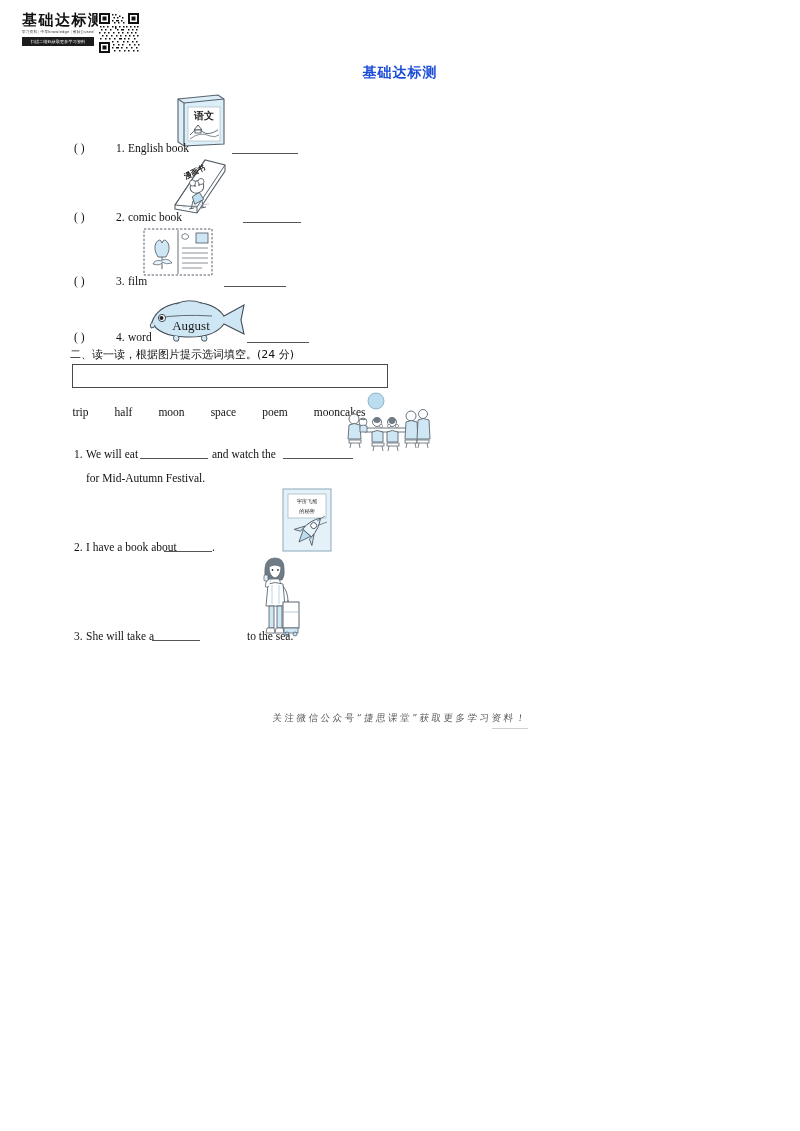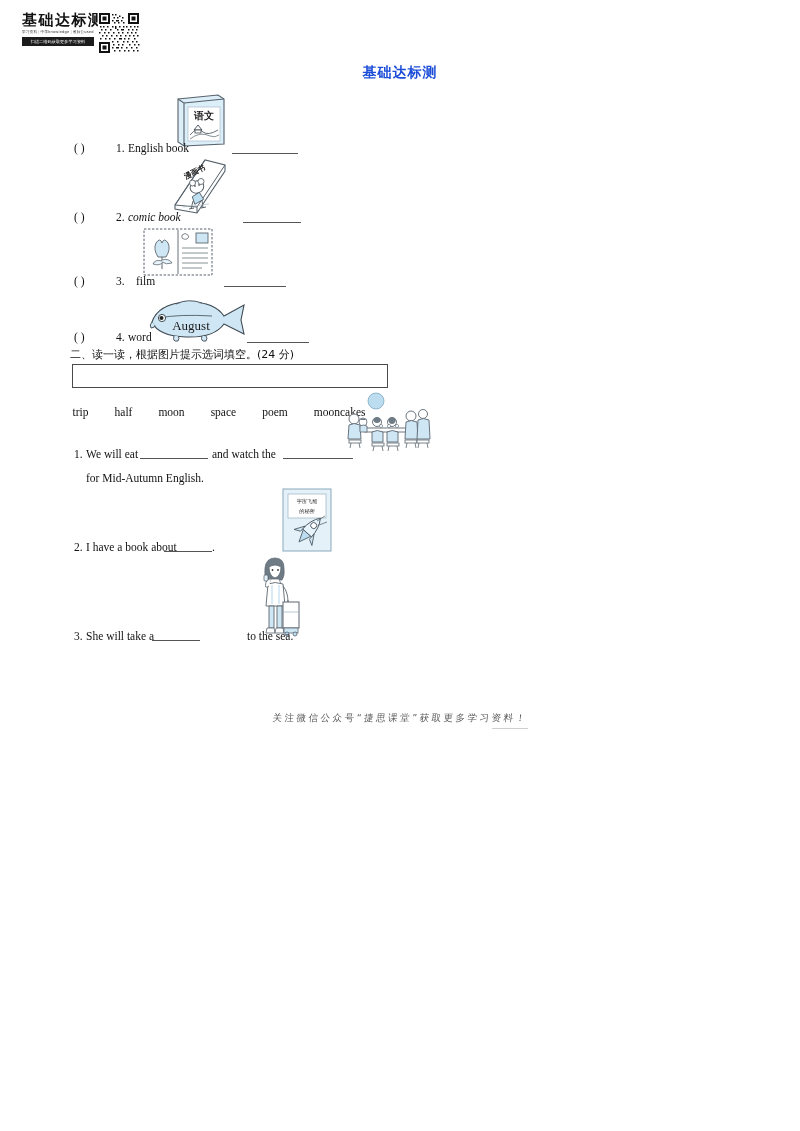--- a/index.html
+++ b/index.html
@@ -279,21 +279,21 @@
   <circle cx="38" cy="24.5" r="3" fill="#ffffff" stroke="#4a555e" stroke-width=".8"></circle>
   <circle cx="32" cy="29" r=".8" fill="#222"></circle>
   <circle cx="36" cy="28" r=".8" fill="#222"></circle>
   <path d="M30 38 L38 36 L40 44 L30 46 Z" fill="#bfe0f2" stroke="#4a555e" stroke-width=".8" transform="rotate(-18 35 41)"></path>
   <path d="M30 44 L28 52 M39 43 L40 51" stroke="#4a555e" stroke-width=".9" fill="none"></path>
   <path d="M26 52 L31 51 M38 51 L43 50" stroke="#4a555e" stroke-width=".9" fill="none"></path>
   <path d="M20 50 L46 47" stroke="#9fb3c0" stroke-width=".6" fill="none"></path>
 </svg>
 <div class="abs en" style="left:74px; top:211px;">(        )</div>
 <div class="abs en" style="left:116px; top:211px;">2.</div>
-<div class="abs en" style="left:128px; top:211px;font-style:italic;">comic book</div>
+<div class="abs en" style="left:128px; top:211px;">comic book</div>
 <div class="blank-line" style="left:243px; top:222px; width:58px;"></div>
 
 <svg class="ill" style="left:142px; top:227px; width:72px; height:50px;" viewBox="0 0 72 50">
   <rect x="2" y="2" width="68" height="46" fill="#ffffff" stroke="#55616b" stroke-width="1" stroke-dasharray="2.4 1.6"></rect>
   <line x1="36" y1="3" x2="36" y2="47" stroke="#55616b" stroke-width=".9"></line>
   <path d="M16 30 Q11 22 14 16 Q18 10 20 16 Q22 10 26 16 Q29 22 24 30 Z" fill="#cfe6f4" stroke="#4a555e" stroke-width=".8"></path>
   <path d="M20 30 L20 42" stroke="#4a555e" stroke-width=".9" fill="none"></path>
   <path d="M20 34 Q13 32 11 37 Q17 39 20 36" fill="#e8f4fb" stroke="#4a555e" stroke-width=".7"></path>
   <path d="M20 33 Q27 31 30 36 Q24 38 20 35" fill="#e8f4fb" stroke="#4a555e" stroke-width=".7"></path>
   <rect x="54" y="6" width="12" height="10" fill="#cfe6f4" stroke="#4a555e" stroke-width=".8"></rect>
@@ -301,21 +301,21 @@
   <g stroke="#55616b" stroke-width=".7">
     <line x1="40" y1="21" x2="66" y2="21"></line>
     <line x1="40" y1="26" x2="66" y2="26"></line>
     <line x1="40" y1="31" x2="66" y2="31"></line>
     <line x1="40" y1="36" x2="66" y2="36"></line>
     <line x1="40" y1="41" x2="60" y2="41"></line>
   </g>
 </svg>
 <div class="abs en" style="left:74px; top:275px;">(        )</div>
 <div class="abs en" style="left:116px; top:275px;">3.</div>
-<div class="abs en" style="left:128px; top:275px;margin-left:8px;">film</div>
+<div class="abs en" style="left:128px; top:275px;">film</div>
 <div class="blank-line" style="left:224px; top:286px; width:62px;"></div>
 
 <svg class="ill" style="left:140px; top:296px; width:108px; height:48px;" viewBox="0 0 108 48">
   <path d="M12 26 Q18 8 46 6 Q74 5 84 20 Q86 24 84 28 Q74 42 46 41 Q18 40 12 26 Z" fill="#cfe6f4" stroke="#3f4a52" stroke-width="1.1"></path>
   <path d="M84 20 L104 9 L101 24 L104 38 L84 28" fill="#cfe6f4" stroke="#3f4a52" stroke-width="1.1"></path>
   <path d="M18 22 Q40 18 72 20" fill="none" stroke="#3f4a52" stroke-width=".8"></path>
   <circle cx="22" cy="22" r="3.6" fill="#ffffff" stroke="#3f4a52" stroke-width="1"></circle>
   <circle cx="21.5" cy="22" r="2" fill="#222"></circle>
   <path d="M12 26 Q9 29 11 32 Q15 32 15 29" fill="#cfe6f4" stroke="#3f4a52" stroke-width=".9"></path>
   <path d="M34 40 Q32 46 38 45 Q40 42 38 40" fill="#cfe6f4" stroke="#3f4a52" stroke-width=".9"></path>
@@ -386,21 +386,21 @@
     <rect x="72" y="48" width="12" height="3" fill="#ffffff"></rect>
       <path d="M74 51 L73 56 M82 51 L83 56"></path>
   </g>
 </svg>
 
 <div class="abs en" style="left:74px; top:448px;">1.</div>
 <div class="abs en" style="left:86px; top:448px;">We will eat</div>
 <div class="blank-line" style="left:140px; top:458px; width:68px;"></div>
 <div class="abs en" style="left:212px; top:448px;">and watch the</div>
 <div class="blank-line" style="left:283px; top:458px; width:70px;"></div>
-<div class="abs en" style="left:86px; top:472px;">for Mid-Autumn English.</div>
+<div class="abs en" style="left:86px; top:472px;">for Mid-Autumn Festival.</div>
 
 <svg class="ill" style="left:281px; top:487px; width:52px; height:66px;" viewBox="0 0 52 66">
   <rect x="2" y="2" width="48" height="62" fill="#e4f1f9" stroke="#8aa9bc" stroke-width="1"></rect>
   <rect x="7" y="7" width="38" height="24" fill="#ffffff" stroke="#9fb3c0" stroke-width=".7"></rect>
   <text x="26" y="16" font-family="DejaVu Sans, sans-serif" font-size="5.2" fill="#2a2a2a" text-anchor="middle">宇宙飞船</text>
   <text x="26" y="26" font-family="DejaVu Sans, sans-serif" font-size="5.2" fill="#2a2a2a" text-anchor="middle">的秘密</text>
 
   <g transform="rotate(42 26 46)">
     <path d="M26 26 Q32 34 32 46 L20 46 Q20 34 26 26 Z" fill="#e8f4fb" stroke="#4a555e" stroke-width=".9"></path>
     <circle cx="26" cy="36" r="3" fill="#ffffff" stroke="#4a555e" stroke-width=".9"></circle>

